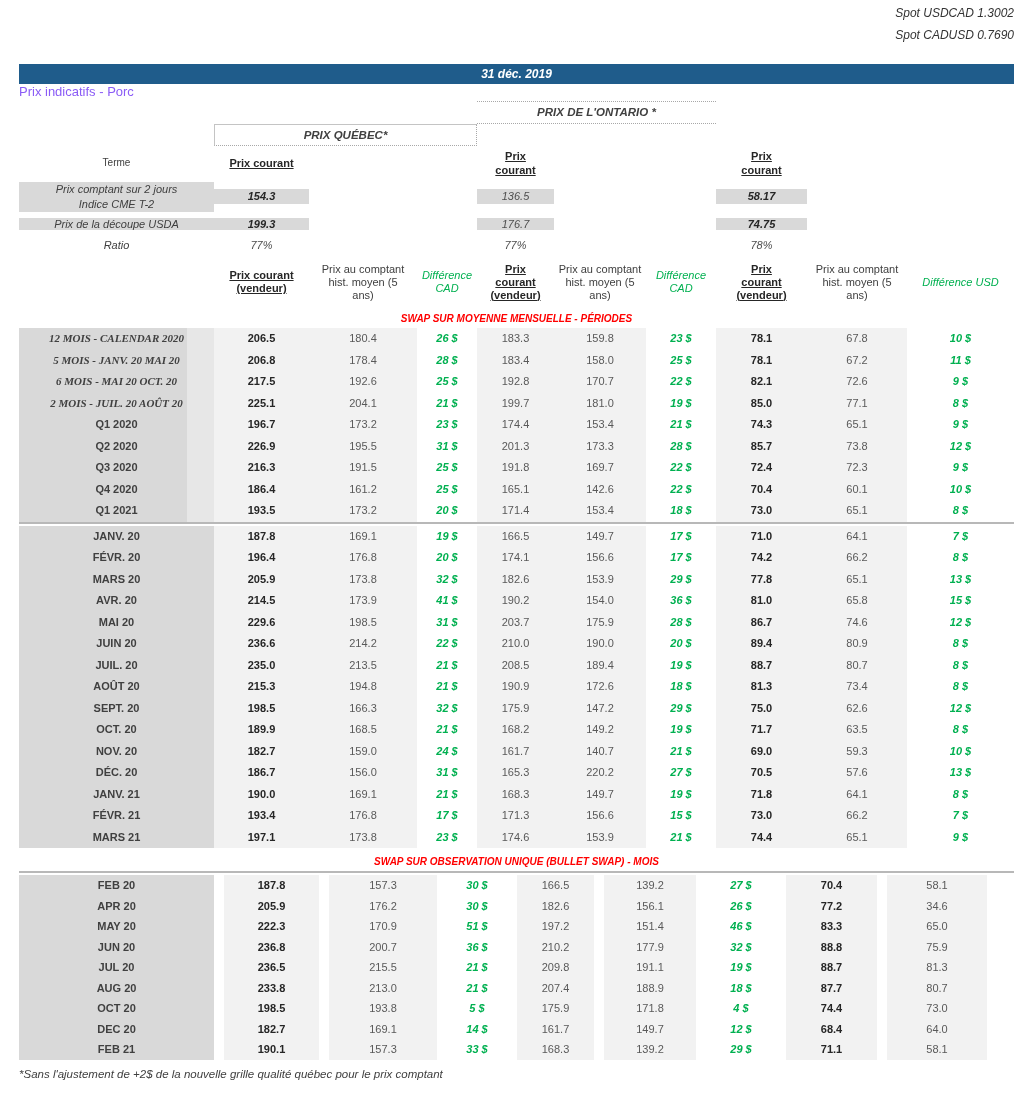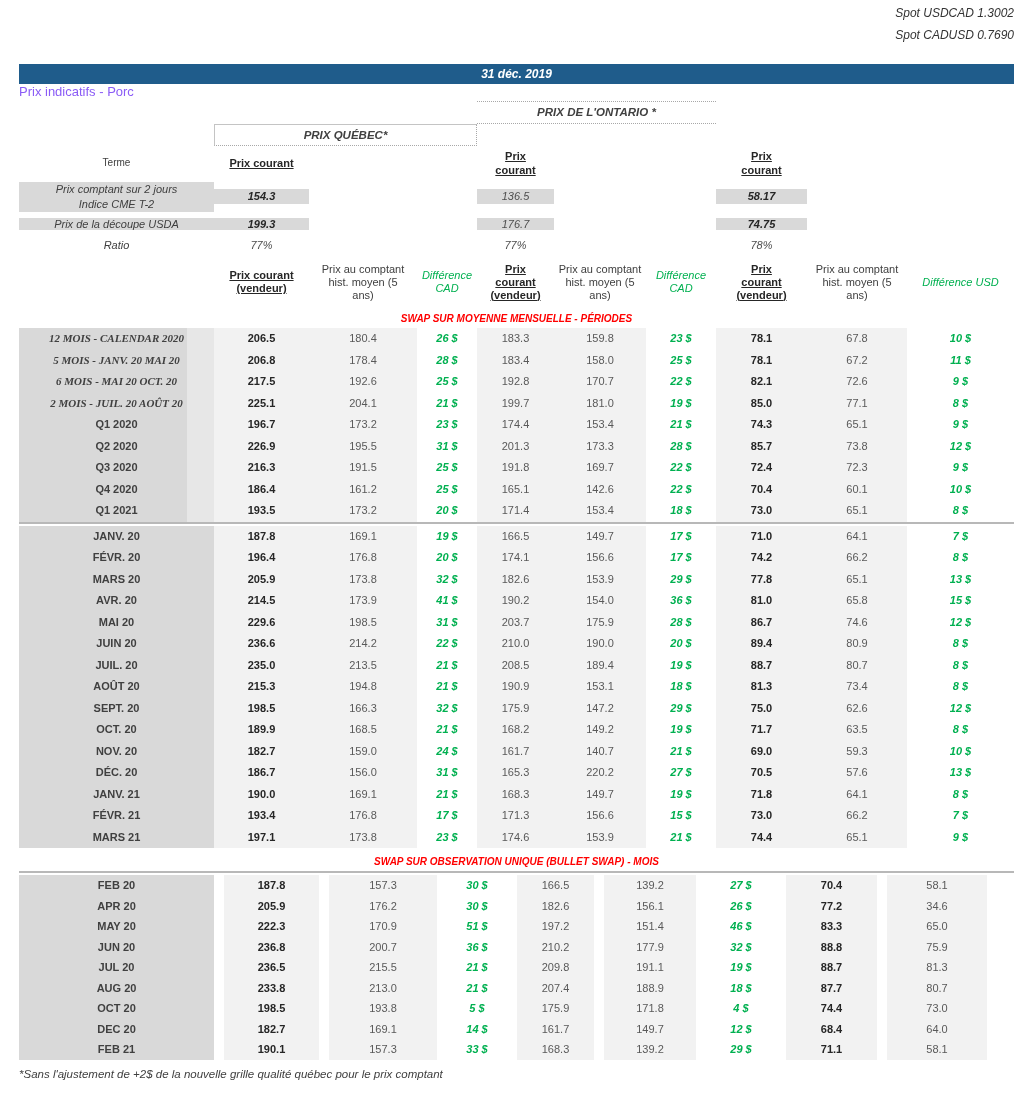--- a/index.html
+++ b/index.html
@@ -408,21 +408,21 @@
           <div class="cell v b">88.7</div>
           <div class="cell h">80.7</div>
           <div class="cell d">8 $</div>
         </div>
         <div class="grid drow">
           <div class="cell c-label">AOÛT 20</div>
           <div class="cell v b">215.3</div>
           <div class="cell h">194.8</div>
           <div class="cell d">21 $</div>
           <div class="cell v">190.9</div>
-          <div class="cell h">153.1</div>
+          <div class="cell h">172.6</div>
           <div class="cell d">18 $</div>
           <div class="cell v b">81.3</div>
           <div class="cell h">73.4</div>
           <div class="cell d">8 $</div>
         </div>
         <div class="grid drow">
           <div class="cell c-label">SEPT. 20</div>
           <div class="cell v b">198.5</div>
           <div class="cell h">166.3</div>
           <div class="cell d">32 $</div>

